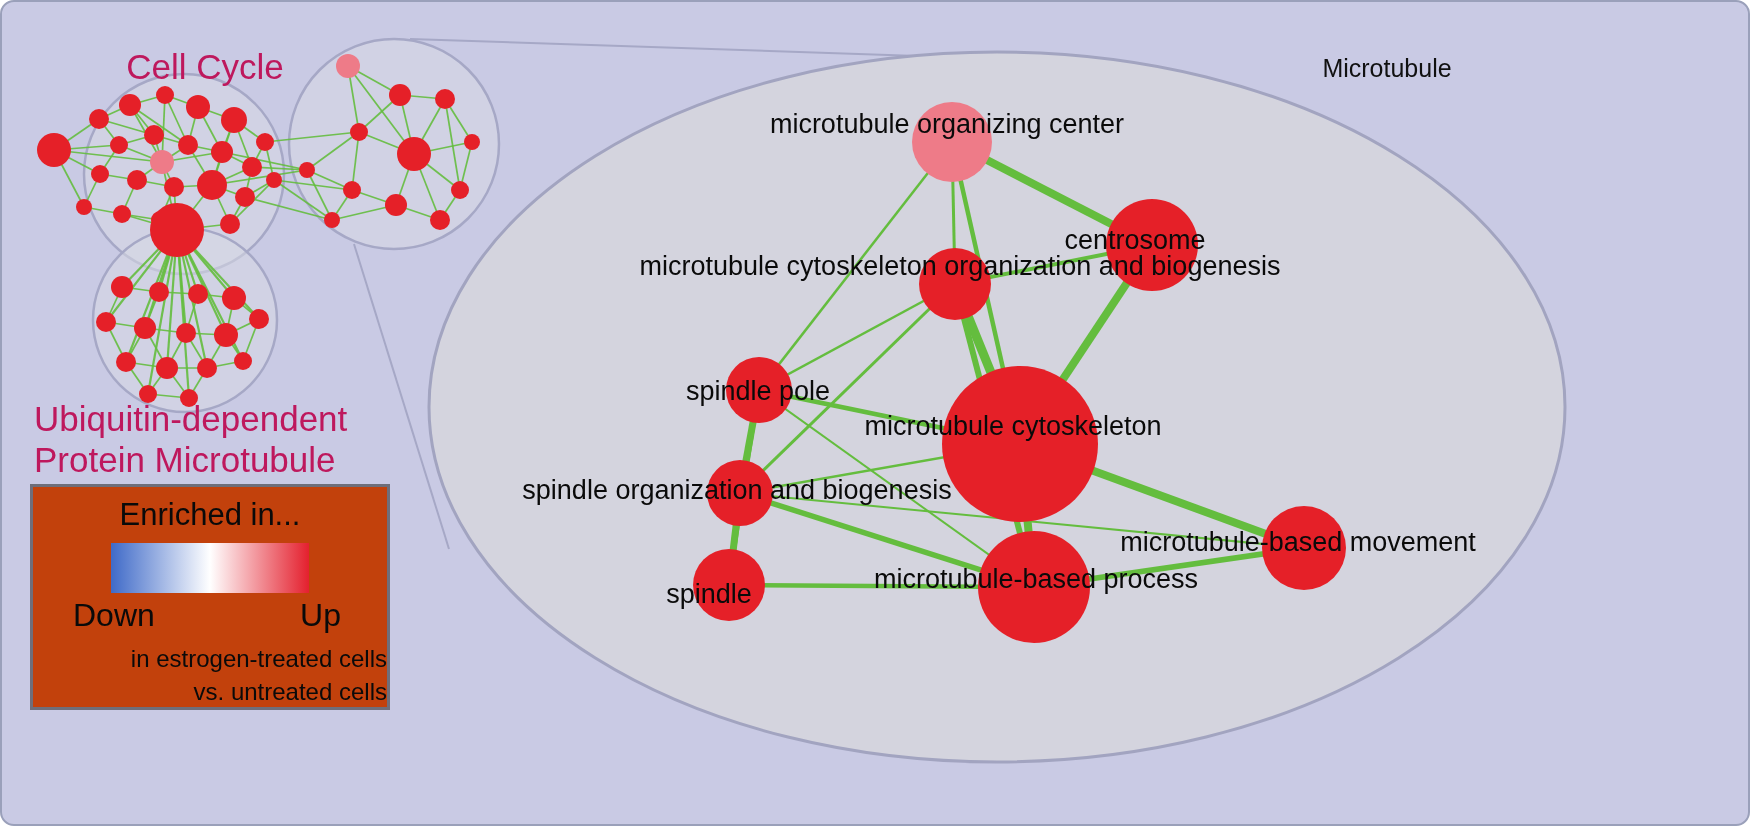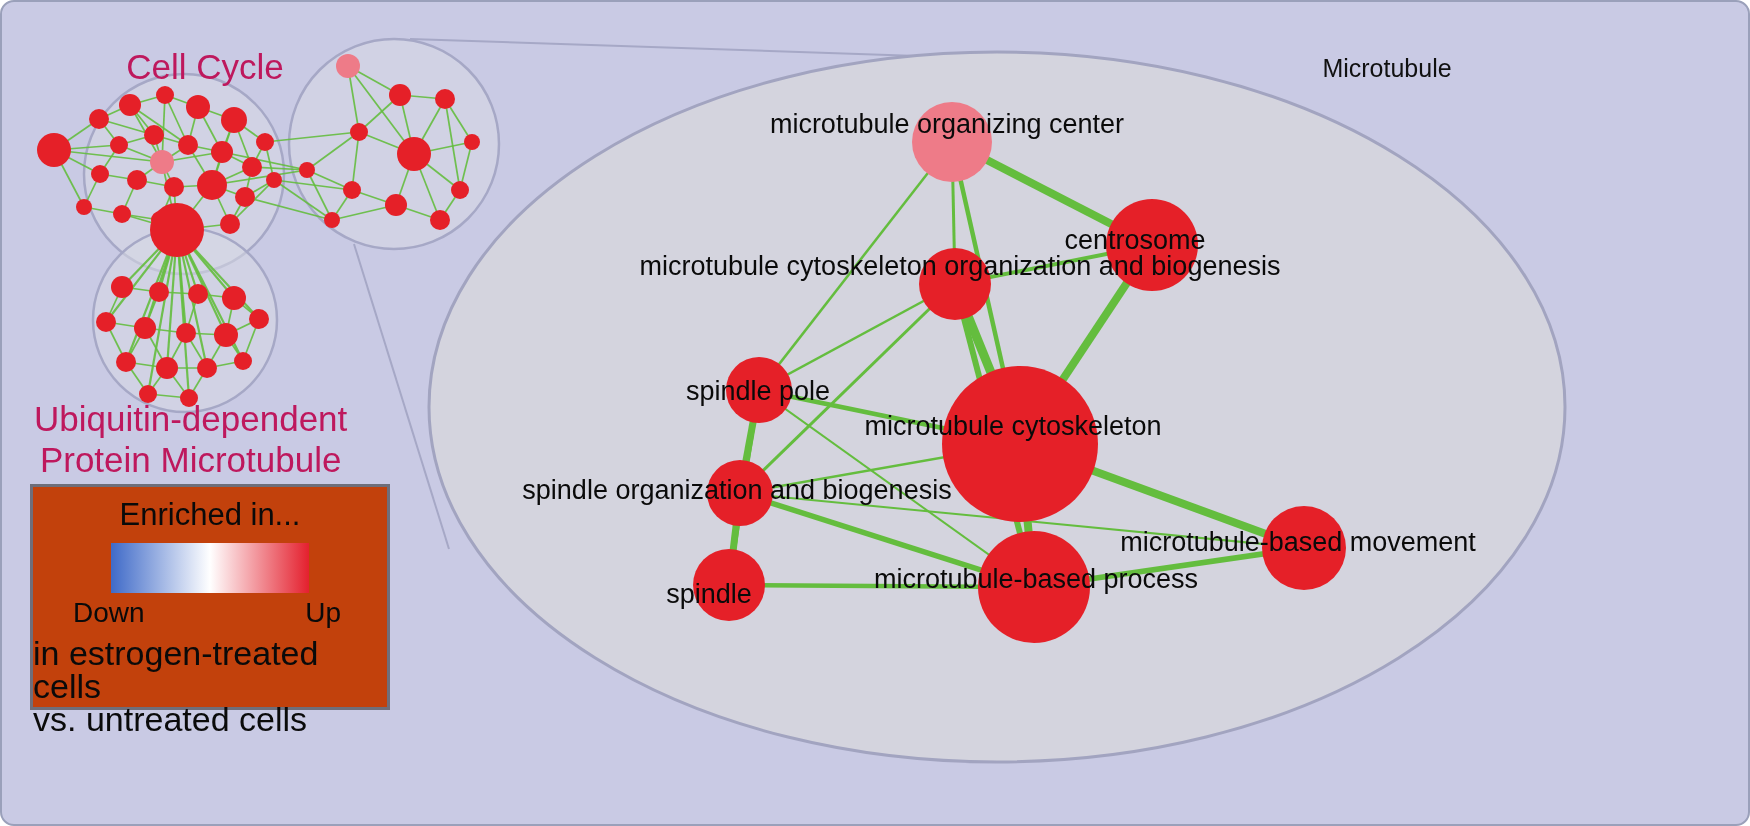--- a/index.html
+++ b/index.html
@@ -13,21 +13,21 @@
     font-family:"Liberation Sans", sans-serif;
   }
   #network-svg{position:absolute;left:0;top:0;z-index:1;}
   .overlay{position:absolute;z-index:2;}
   .cluster-label{
     color:#be185d;
     font-size:35px;
     line-height:41px;
   }
   .cc-label{left:53px;top:44px;width:300px;text-align:center;}
-  .ub-label{left:32px;top:396px;text-align:center;}
+  .ub-label{left:32px;top:396px;text-align:left;}
   .mt-title{
     left:1210px;top:46px;width:350px;text-align:center;
     color:#111111;font-size:25px;line-height:41px;
   }
   .legend{
     left:28px;top:482px;width:360px;height:226px;
     border:3px solid #6e6e7a;
     background:#c2410c;
     box-sizing:border-box;
   }
@@ -35,24 +35,24 @@
     margin-top:10px;text-align:center;
     font-size:31px;color:#0a0a0a;
   }
   .legend-bar{
     width:198px;height:50px;
     margin:10px auto 4px auto;
   }
   .legend-row{
     display:flex;justify-content:space-between;
     padding:0 46px 0 40px;
-    font-size:28px;color:#0a0a0a;
+    font-size:32px;color:#0a0a0a;
   }
   .legend-sub{
-    text-align:left;font-size:34px;line-height:33px;color:#0a0a0a;
+    text-align:right;font-size:24px;line-height:33px;color:#0a0a0a;margin-left:48px;
   }
   .legend-sub.first{margin-top:8px;}
 </style>
 </head>
 <body>
 
 <div class="stage">
 
   <svg id="network-svg" width="1746" height="822" viewBox="0 0 1746 822">
       <circle cx="182" cy="172" r="100" fill="rgba(215,216,228,0.55)" stroke="#a6a8c6" stroke-width="2.5"></circle>

